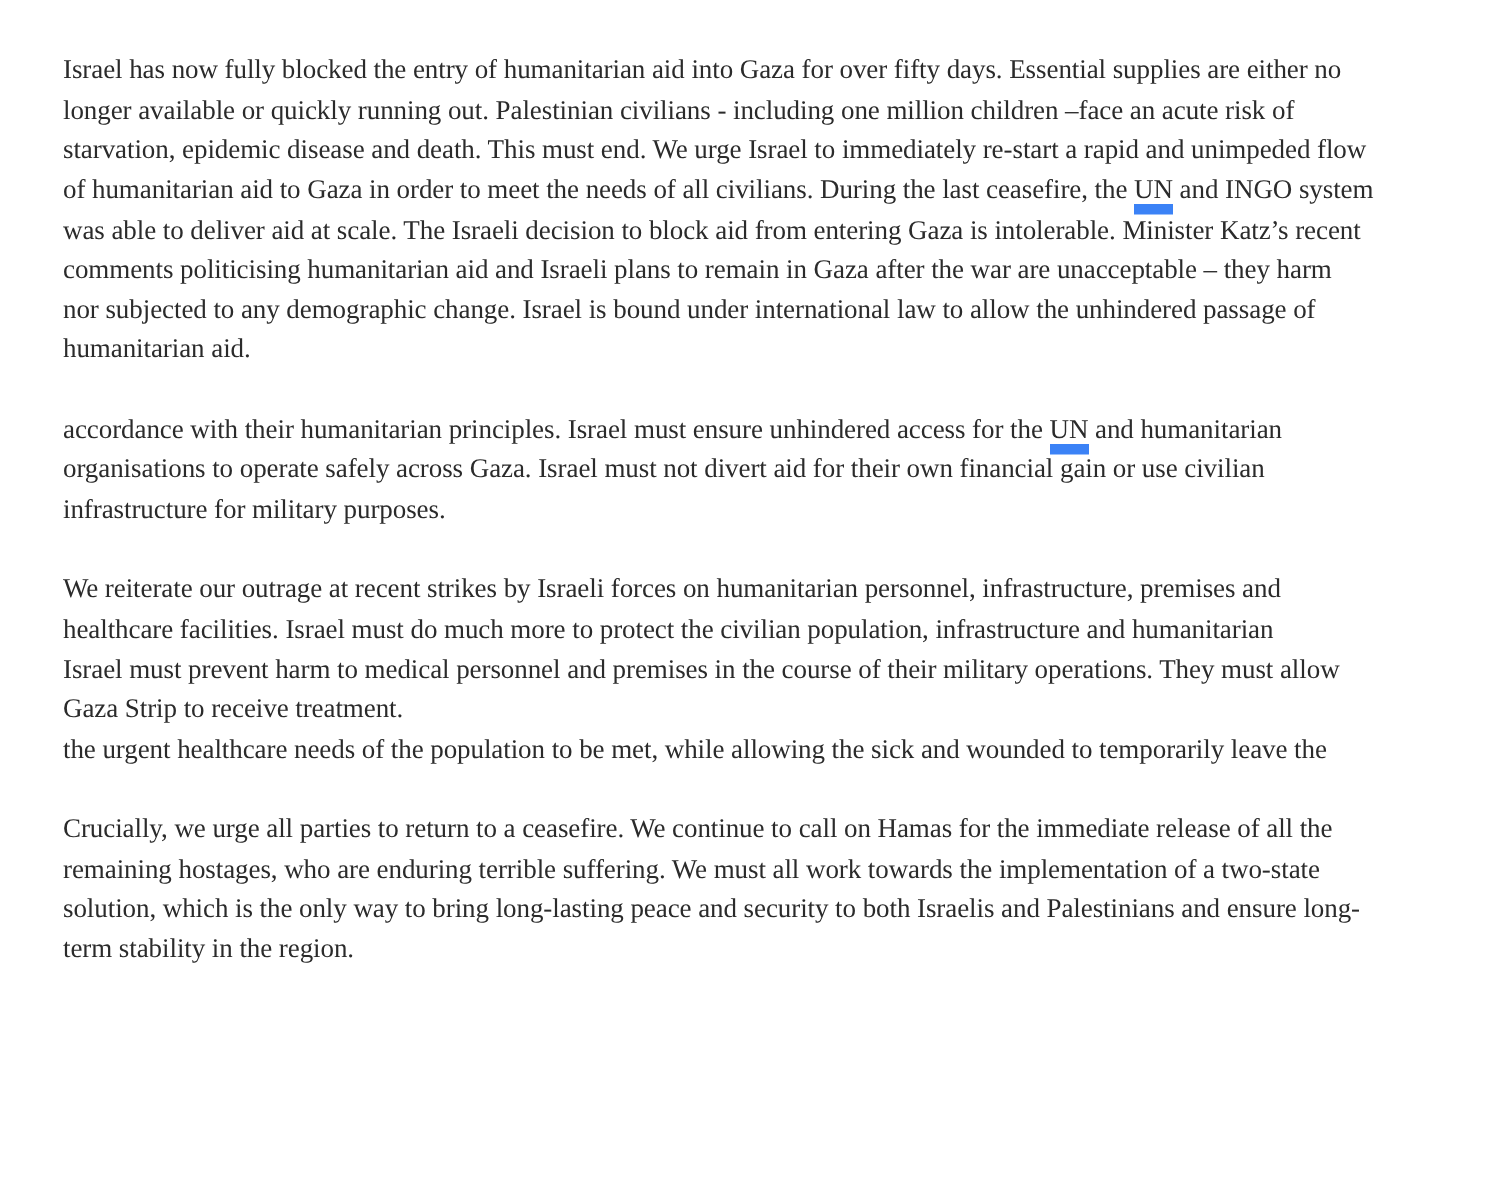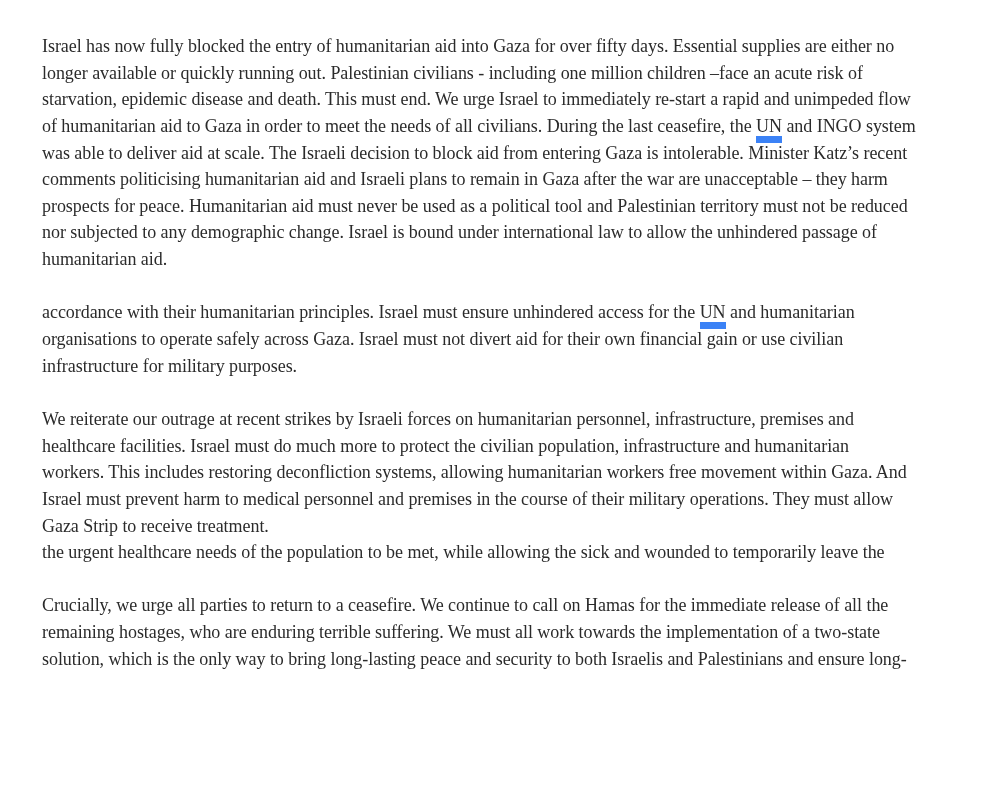--- a/index.html
+++ b/index.html
@@ -44,39 +44,38 @@
 
 <div class="article-body">
 
   <p class="paragraph">
     <span class="line">Israel has now fully blocked the entry of humanitarian aid into Gaza for over fifty days. Essential supplies are either no</span>
     <span class="line">longer available or quickly running out. Palestinian civilians - including one million children –face an acute risk of</span>
     <span class="line">starvation, epidemic disease and death. This must end. We urge Israel to immediately re-start a rapid and unimpeded flow</span>
     <span class="line"><span>of humanitarian aid to Gaza in order to meet the needs of all civilians. During the last ceasefire, the </span><abbr class="un" title="United Nations">UN</abbr><span> and INGO system</span></span>
     <span class="line">was able to deliver aid at scale. The Israeli decision to block aid from entering Gaza is intolerable. Minister Katz’s recent</span>
     <span class="line">comments politicising humanitarian aid and Israeli plans to remain in Gaza after the war are unacceptable – they harm</span>
-    <span class="line">prospects for peace. Humanitarian aid must never be used as a political tool and Palestinian territory must not be reduced</span>
     <span class="line">nor subjected to any demographic change. Israel is bound under international law to allow the unhindered passage of</span>
     <span class="line">humanitarian aid.</span>
   </p>
 
   <p class="paragraph">
     <span class="line"><span>accordance with their humanitarian principles. Israel must ensure unhindered access for the </span><abbr class="un" title="United Nations">UN</abbr><span> and humanitarian</span></span>
     <span class="line">organisations to operate safely across Gaza. Israel must not divert aid for their own financial gain or use civilian</span>
     <span class="line">infrastructure for military purposes.</span>
   </p>
 
   <p class="paragraph">
     <span class="line">We reiterate our outrage at recent strikes by Israeli forces on humanitarian personnel, infrastructure, premises and</span>
     <span class="line">healthcare facilities. Israel must do much more to protect the civilian population, infrastructure and humanitarian</span>
-    <span class="line">workers. This includes restoring deconfliction systems, allowing humanitarian workers free movement within Gaza. And</span>
     <span class="line">Israel must prevent harm to medical personnel and premises in the course of their military operations. They must allow</span>
     <span class="line">Gaza Strip to receive treatment.</span>
     <span class="line">the urgent healthcare needs of the population to be met, while allowing the sick and wounded to temporarily leave the</span>
   </p>
 
   <p class="paragraph">
     <span class="line">Crucially, we urge all parties to return to a ceasefire. We continue to call on Hamas for the immediate release of all the</span>
     <span class="line">remaining hostages, who are enduring terrible suffering. We must all work towards the implementation of a two-state</span>
     <span class="line">solution, which is the only way to bring long-lasting peace and security to both Israelis and Palestinians and ensure long-</span>
+    <span class="line">term stability in the region.</span>
   </p>
 
 </div>
 
 </body></html>

